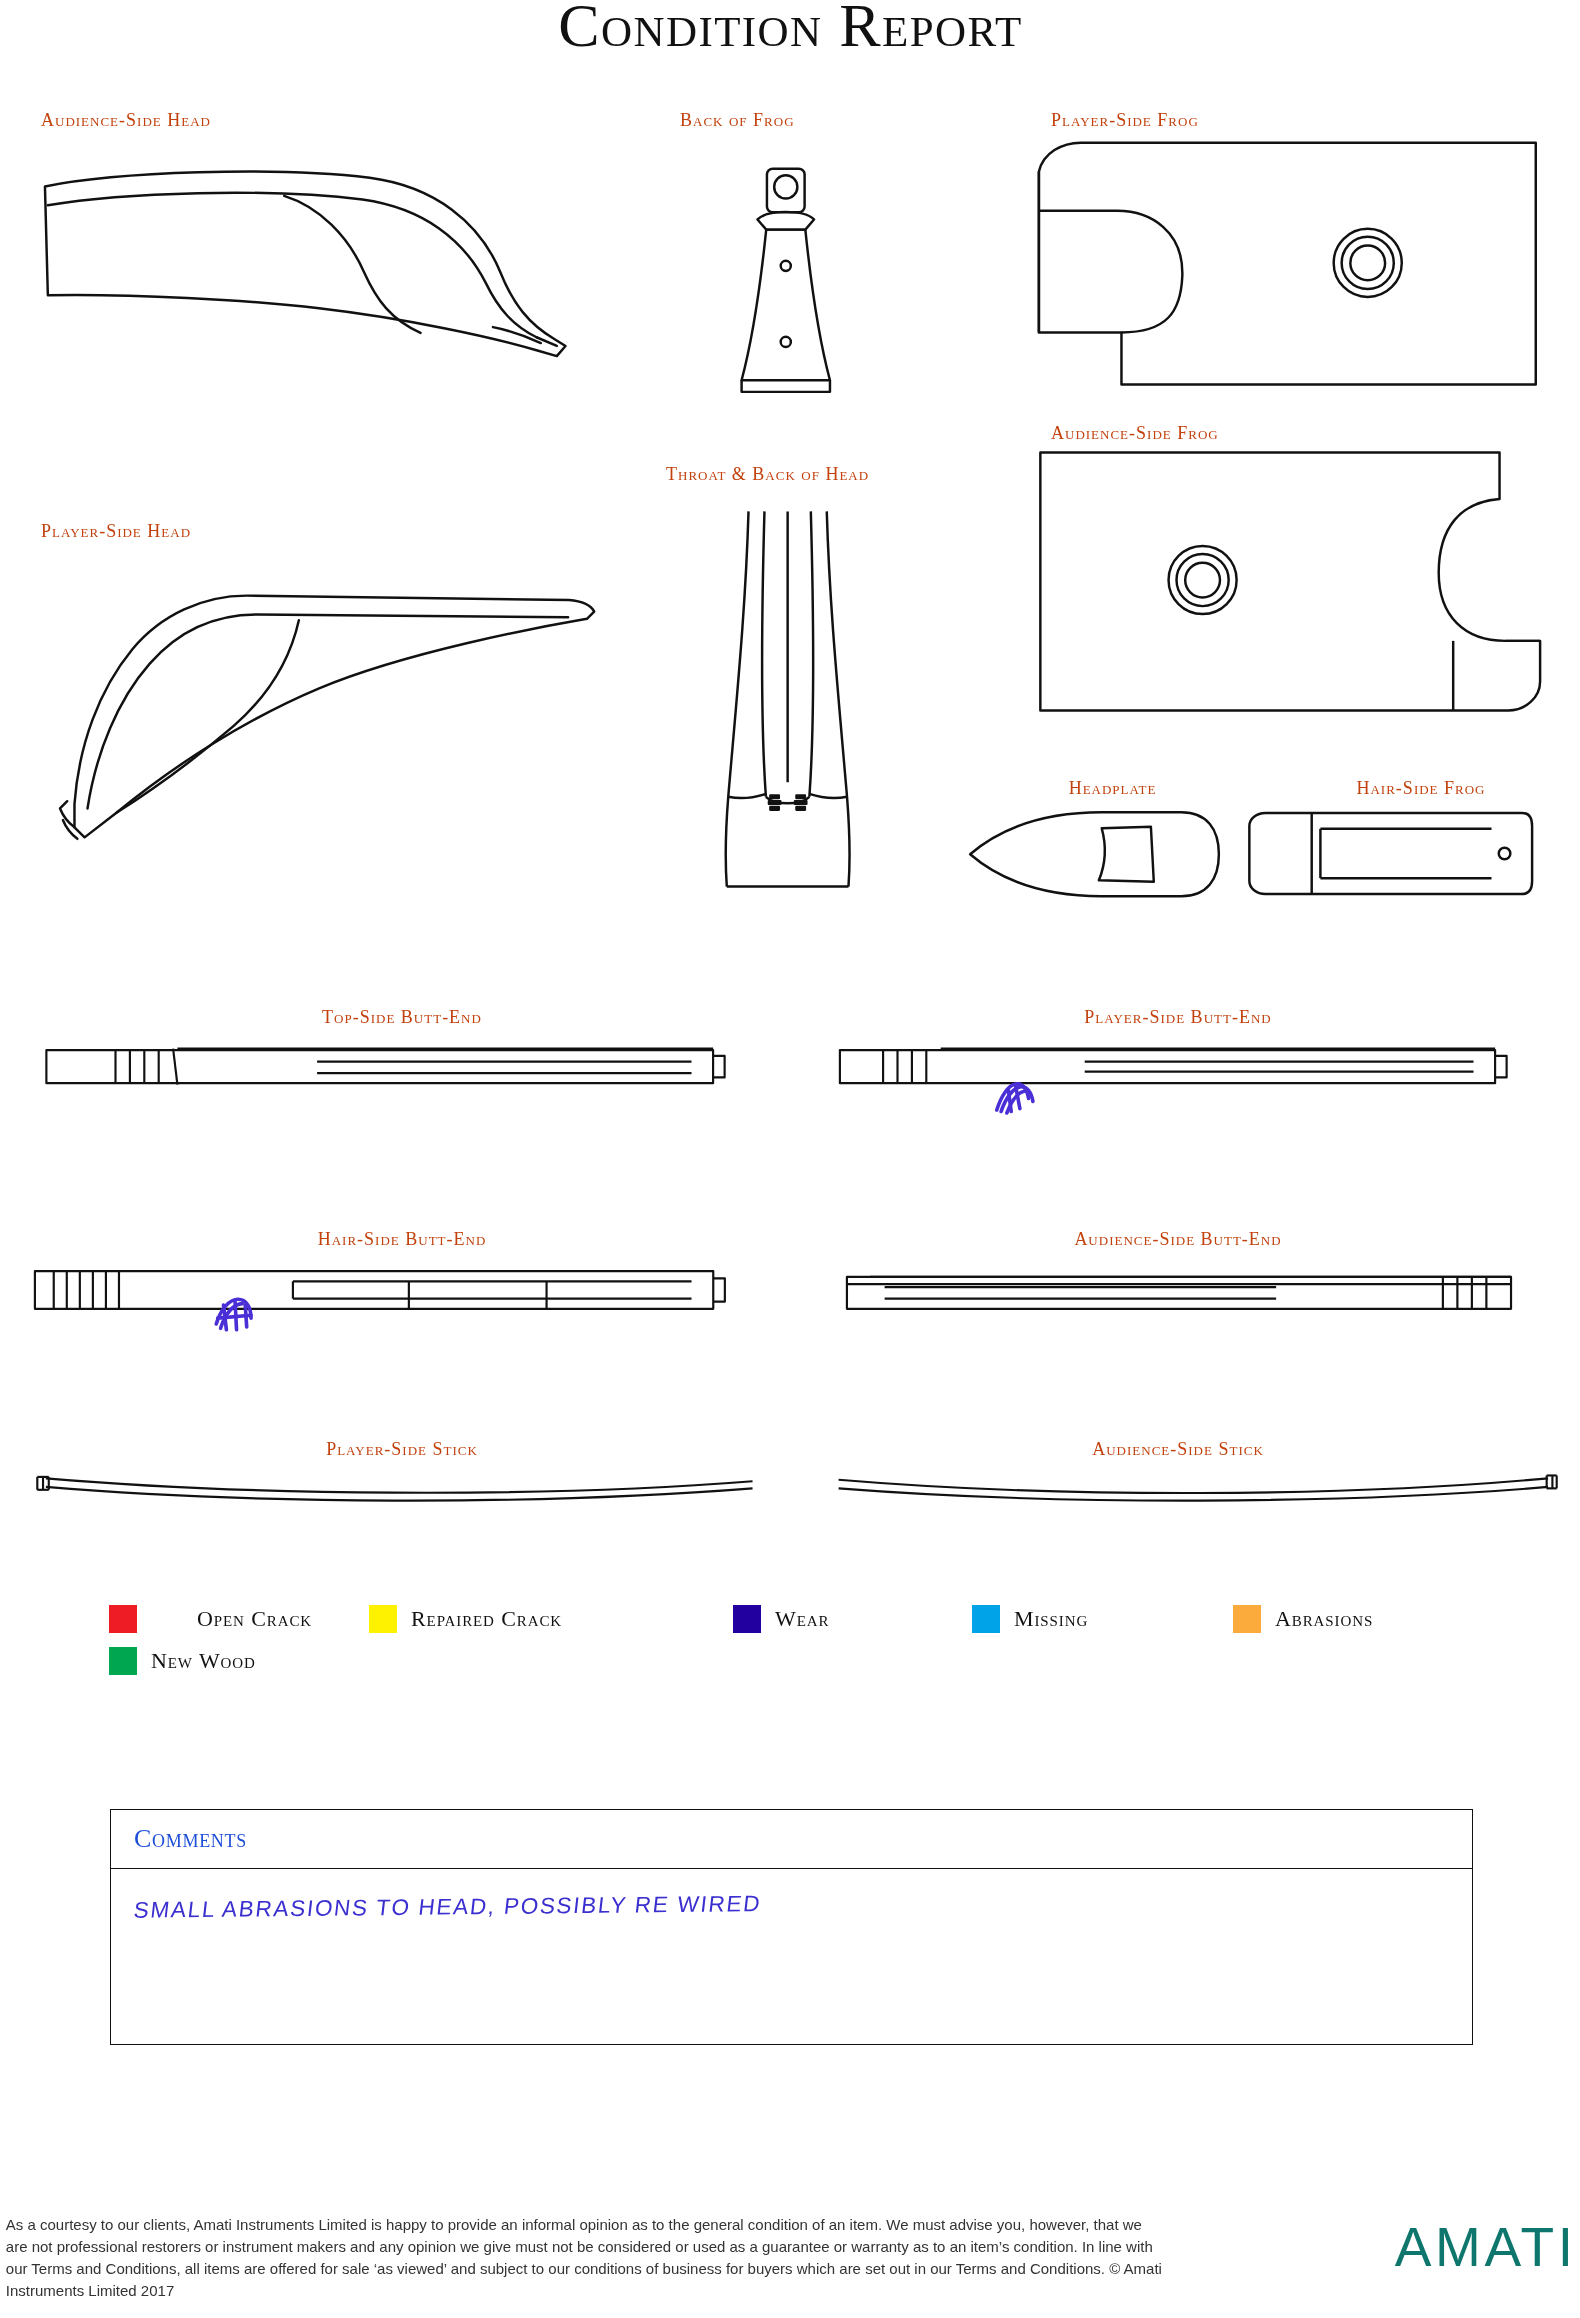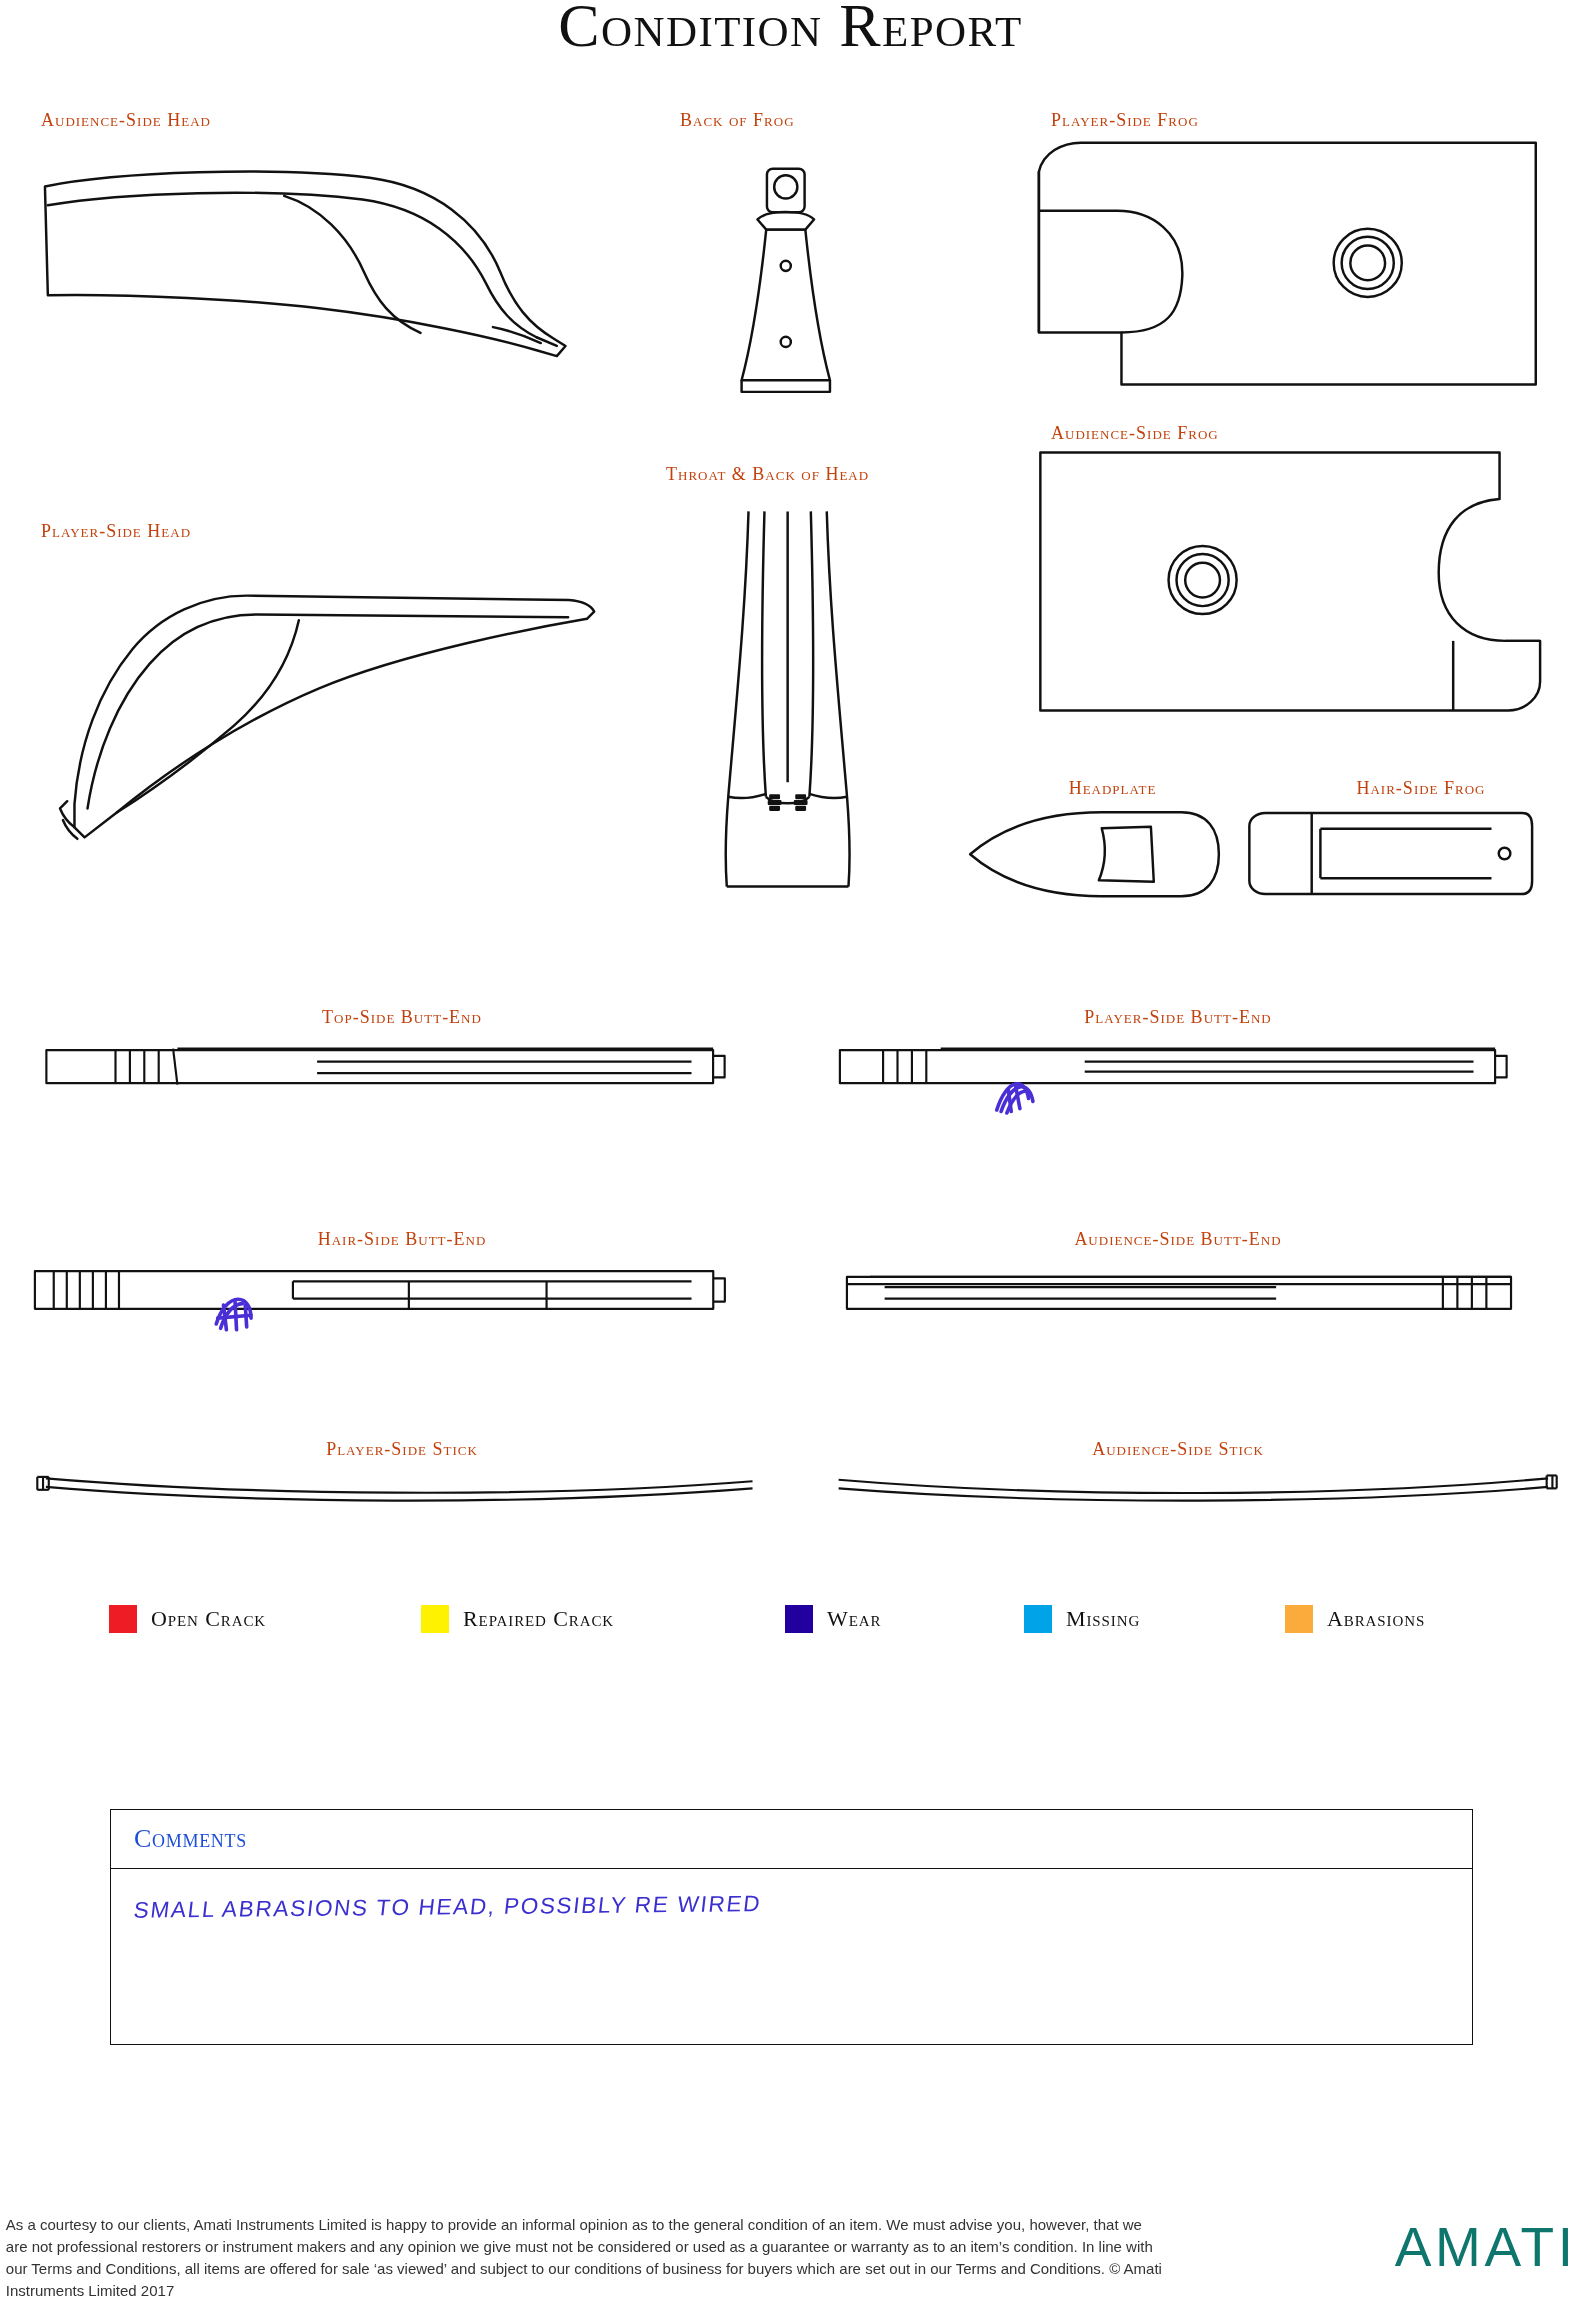--- a/index.html
+++ b/index.html
@@ -343,39 +343,45 @@
     <path d="M1000 16 L 1000 34"></path>
     <path d="M1008 16 L 1008 34"></path>
     <path d="M1014 16 L 1014 34"></path>
     <path d="M1000 16 L 1014 16"></path>
     <path d="M1000 34 L 1014 34"></path>
   </svg>
 </div>
 
 <div id="legend">
   <div class="legend-row">
-    <div class="legend-item" style="width:312px;">
+    <div class="legend-item" style="width:260px;gap:46px;">
       <span class="swatch" style="background:#ee1c25"></span>
       <span class="legend-label">Open Crack</span>
     </div>
     <div class="legend-item" style="width:364px;">
       <span class="swatch" style="background:#fff200"></span>
       <span class="legend-label">Repaired Crack</span>
     </div>
     <div class="legend-item" style="width:239px;">
       <span class="swatch" style="background:#2200a0"></span>
       <span class="legend-label">Wear</span>
     </div>
     <div class="legend-item" style="width:261px;">
       <span class="swatch" style="background:#00a3e8"></span>
       <span class="legend-label">Missing</span>
     </div>
     <div class="legend-item">
       <span class="swatch" style="background:#fbab3b"></span>
       <span class="legend-label">Abrasions</span>
+    </div>
+  </div>
+  <div class="legend-row">
+    <div class="legend-item">
+      <span class="swatch" style="background:#00a650"></span>
+      <span class="legend-label">New Wood</span>
     </div>
   </div>
 </div>
 
 <div id="comments-box">
   <div id="comments-header">
     <span id="comments-title">Comments</span>
   </div>
   <div id="comments-text">SMALL ABRASIONS TO HEAD, POSSIBLY RE WIRED</div>
 </div>

